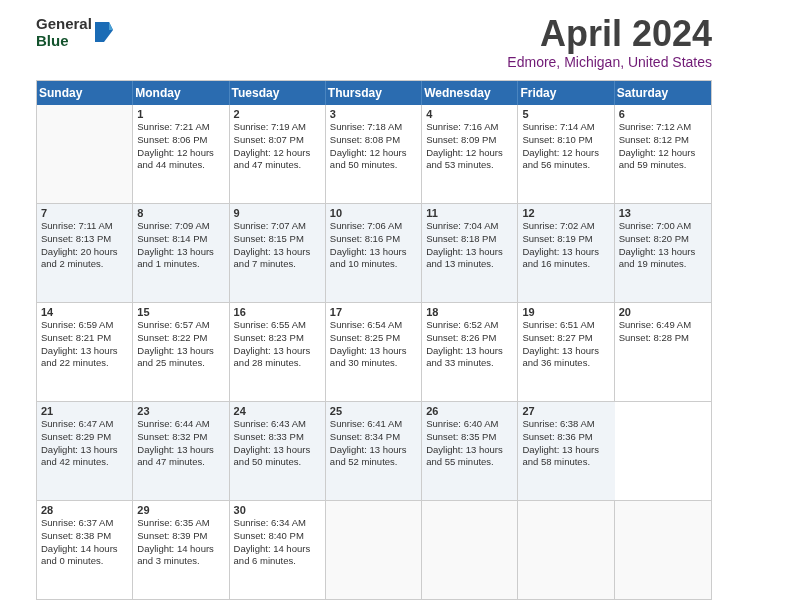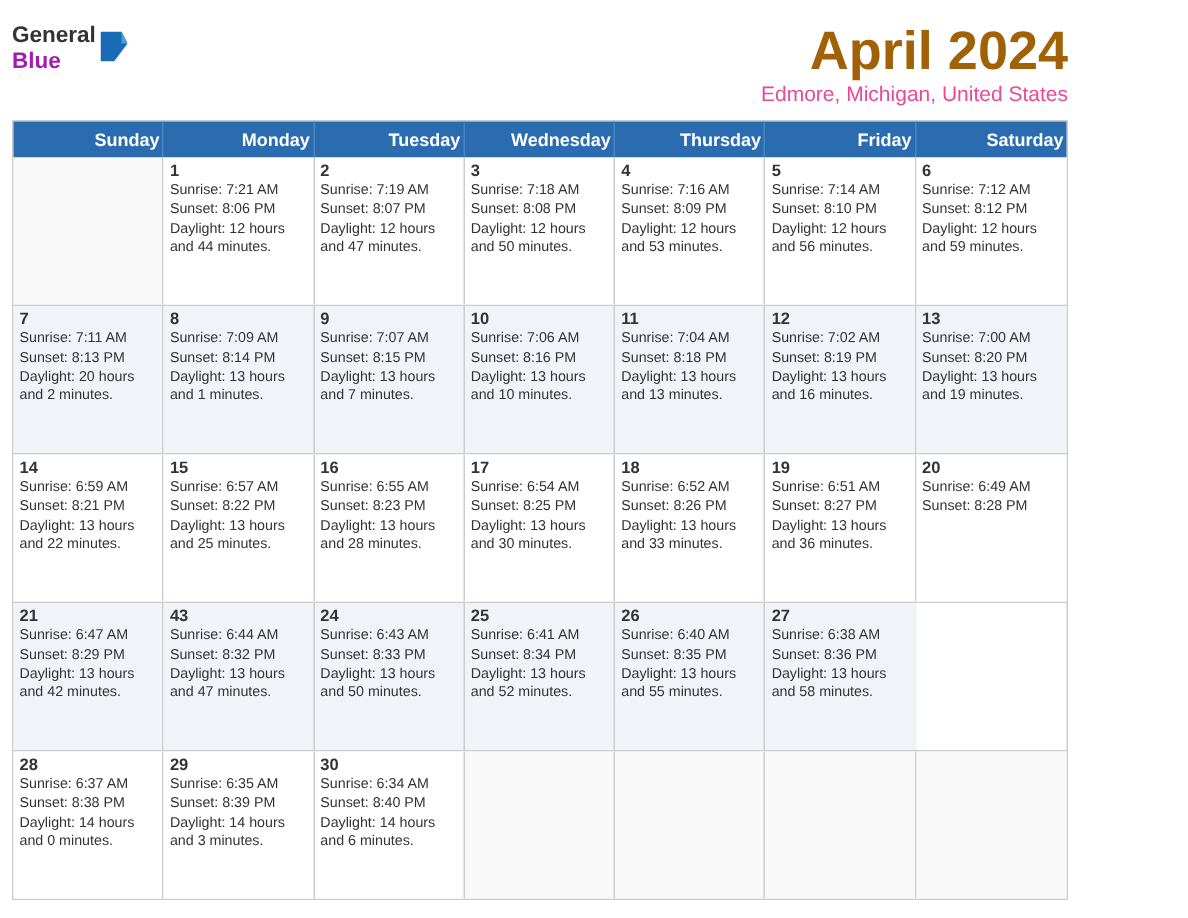--- a/index.html
+++ b/index.html
@@ -6,21 +6,21 @@
     body {
       font-family: Arial, sans-serif;
       background: #fff;
       width: 792px;
       height: 612px;
       overflow: hidden;
     }
     .page {
       width: 732px;
       height: 612px;
-      padding: 16px 20px 12px 8px;
+      padding: 16px 20px 12px 36px;
       display: flex;
       flex-direction: column;
       border-radius: 30px;
     }
     .header {
       display: flex;
       justify-content: space-between;
       align-items: flex-start;
       margin-bottom: 10px;
     }
@@ -32,44 +32,44 @@
       display: flex;
       flex-direction: column;
       line-height: 1.1;
     }
     .title-block {
       text-align: right;
     }
     .title-month {
       font-size: 36px;
       font-weight: bold;
-      color: #a16207;
+      color: #404040;
       line-height: 1;
     }
     .title-location {
       font-size: 14px;
-      color: #ec4899;
+      color: #701a75;
       margin-top: 2px;
     }
     .calendar {
       flex: 1;
       display: flex;
       flex-direction: column;
       border: 1px solid #ccc;
     }
     .cal-header {
       display: grid;
       grid-template-columns: repeat(7, 1fr);
       background-color: #2b6cb0;
     }
     .cal-header-cell {
       color: #fff;
       font-size: 12px;
       font-weight: bold;
-      text-align: right;
+      text-align: left;
       padding: 5px 2px;
       border-right: 1px solid #4a85c0;
     }
     .cal-header-cell:last-child {
       border-right: none;
     }
     .cal-body {
       flex: 1;
       display: flex;
       flex-direction: column;
@@ -111,42 +111,42 @@
     }
   </style>
 </head>
 <body>
 
 <div class="page">
   <div class="header">
     <div class="logo">
       <div class="logo-text">
         <span style="font-size:15px;font-weight:bold;color:#333;line-height:1.1;">General</span>
-        <span style="font-size:15px;font-weight:bold;color:#a21caf;line-height:1.1;">Blue</span>
+        <span style="font-size:15px;font-weight:bold;color:#14532d;line-height:1.1;">Blue</span>
       </div>
       <div style="margin-left:3px;margin-top:2px;">
         <svg width="18" height="20" viewBox="0 0 18 20">
           <polygon points="0,0 14,0 18,8 9,20 0,20" fill="#1a6bb5"></polygon>
           <polygon points="14,0 18,8 14,8" fill="#4a9fd4"></polygon>
         </svg>
       </div>
     </div>
     <div class="title-block">
       <div class="title-month">April 2024</div>
       <div class="title-location">Edmore, Michigan, United States</div>
     </div>
   </div>
 
   <div class="calendar">
     <div class="cal-header">
       <div class="cal-header-cell">Sunday</div>
       <div class="cal-header-cell">Monday</div>
       <div class="cal-header-cell">Tuesday</div>
+      <div class="cal-header-cell">Thursday</div>
       <div class="cal-header-cell">Wednesday</div>
-      <div class="cal-header-cell">Thursday</div>
       <div class="cal-header-cell">Friday</div>
       <div class="cal-header-cell">Saturday</div>
     </div>
     <div class="cal-body" id="cal-body">
         <div class="cal-row">
           <div class="cal-cell empty"></div>
           <div class="cal-cell">
             <div class="day-number">1</div>
             <div class="cell-line">Sunrise: 7:21 AM</div>
             <div class="cell-line">Sunset: 8:06 PM</div>
@@ -271,21 +271,21 @@
           </div>
         </div>
         <div class="cal-row">
           <div class="cal-cell shaded">
             <div class="day-number">21</div>
             <div class="cell-line">Sunrise: 6:47 AM</div>
             <div class="cell-line">Sunset: 8:29 PM</div>
             <div class="cell-line">Daylight: 13 hours and 42 minutes.</div>
           </div>
           <div class="cal-cell shaded">
-            <div class="day-number">43</div>
+            <div class="day-number">23</div>
             <div class="cell-line">Sunrise: 6:44 AM</div>
             <div class="cell-line">Sunset: 8:32 PM</div>
             <div class="cell-line">Daylight: 13 hours and 47 minutes.</div>
           </div>
           <div class="cal-cell shaded">
             <div class="day-number">24</div>
             <div class="cell-line">Sunrise: 6:43 AM</div>
             <div class="cell-line">Sunset: 8:33 PM</div>
             <div class="cell-line">Daylight: 13 hours and 50 minutes.</div>
           </div>

